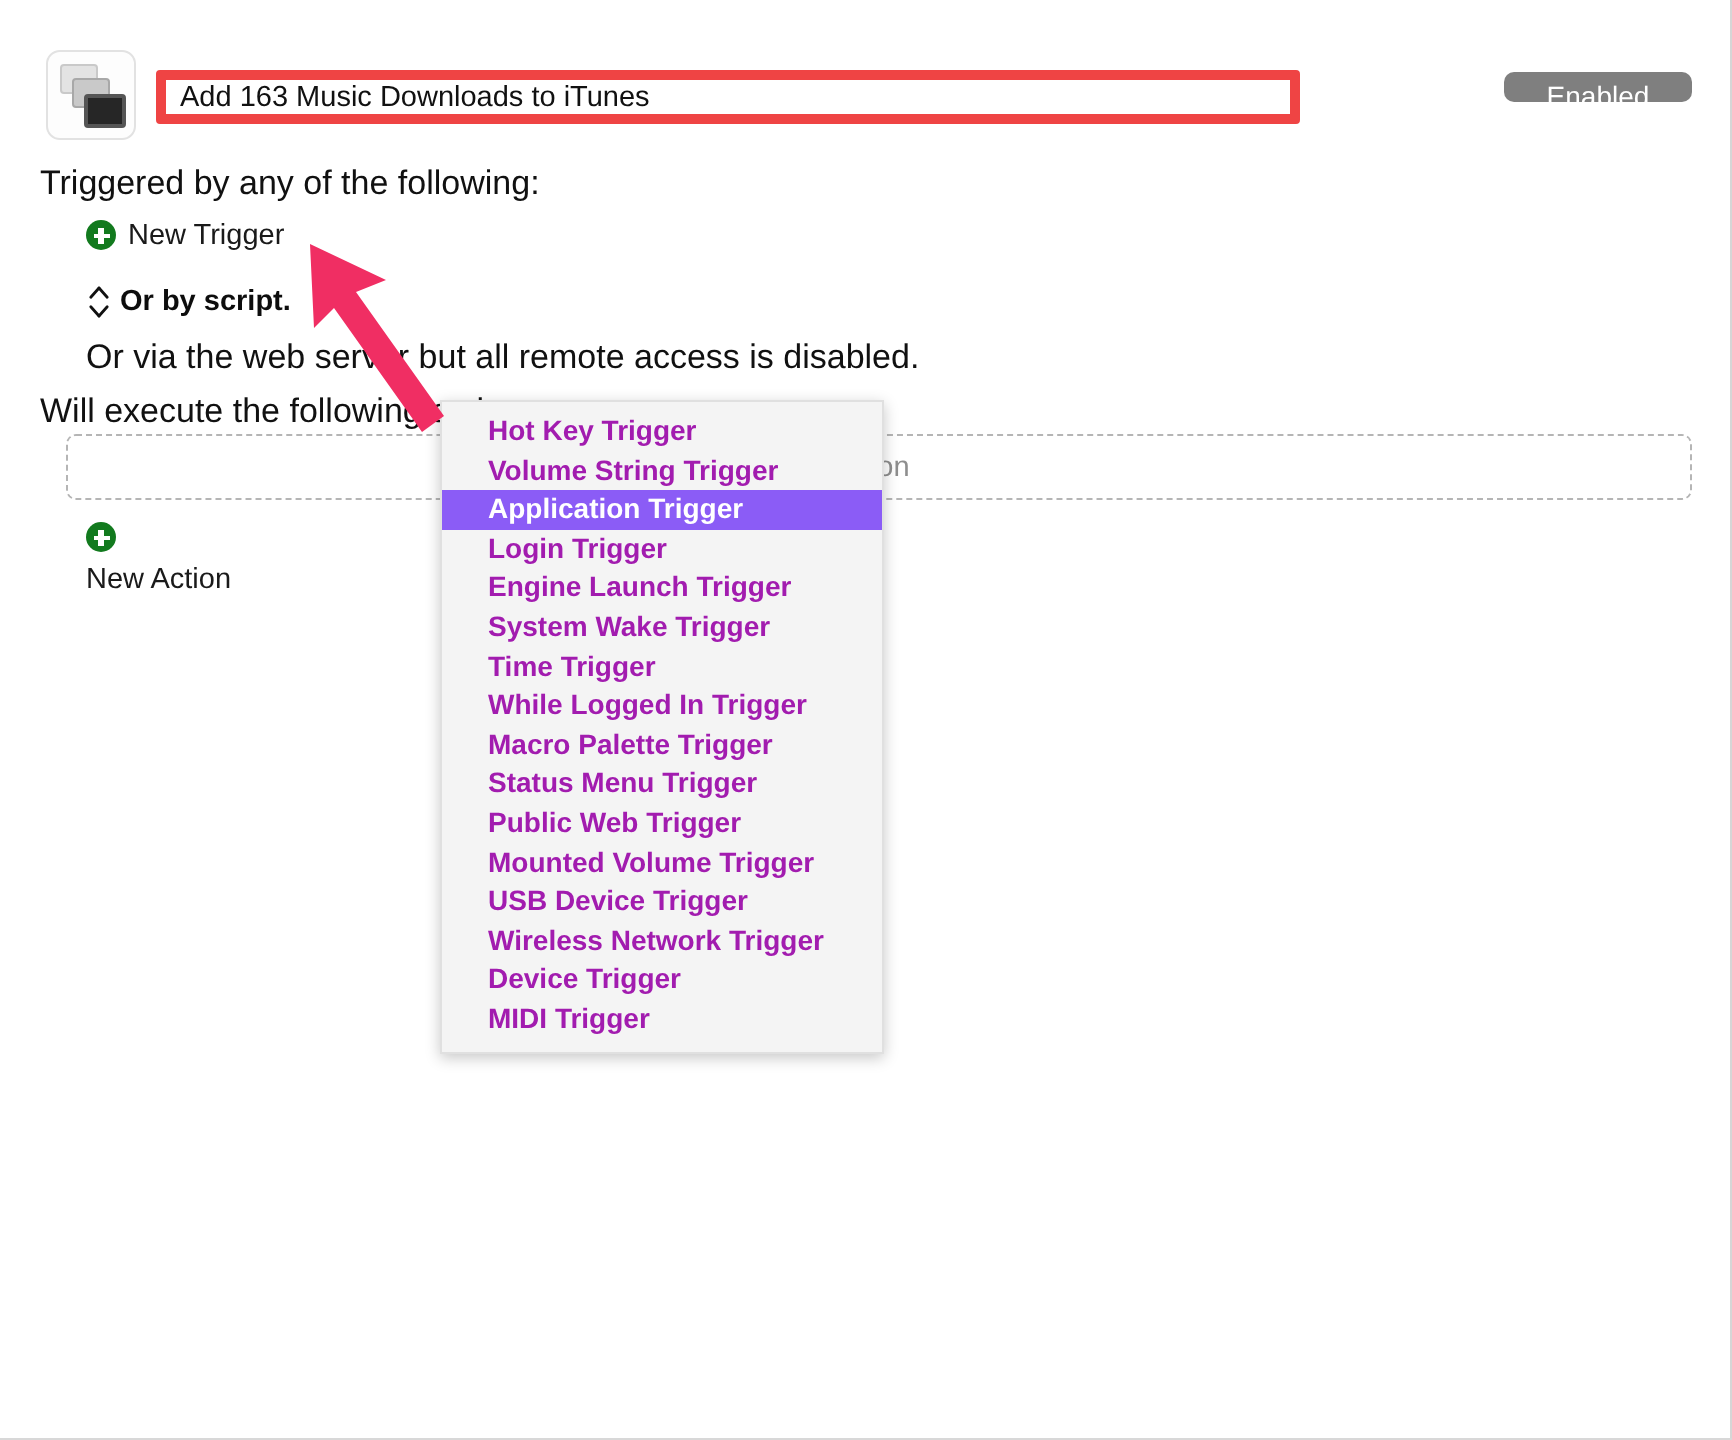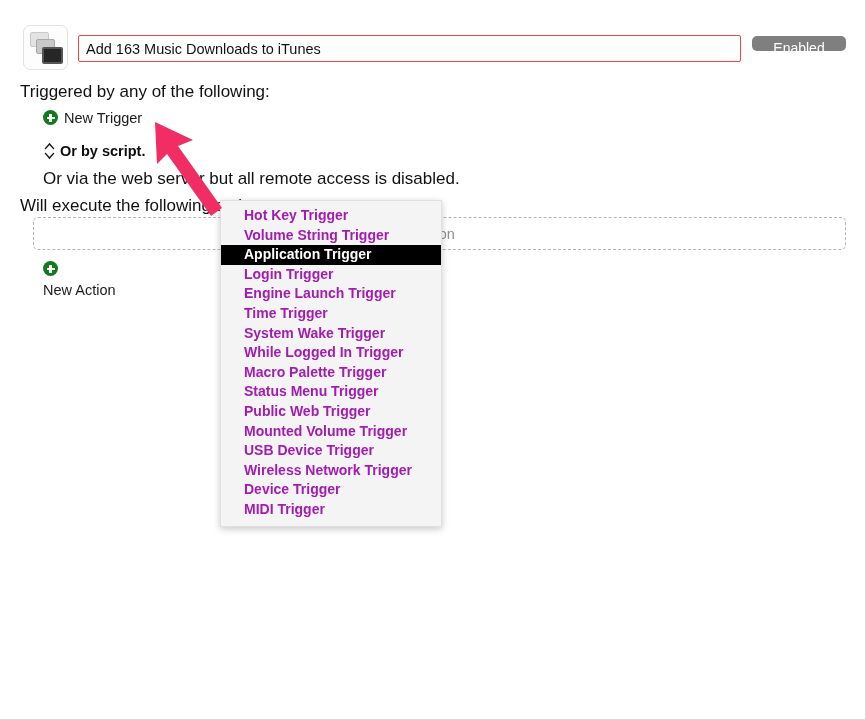--- a/index.html
+++ b/index.html
@@ -66,23 +66,23 @@
   #macro-icon .sq3 {
     left: 18px; top: 21px;
     width: 21px; height: 17px;
     background: #262626;
     border: 2px solid #555555;
   }
 
   #macro-name-field {
     position: absolute;
     left: 78px; top: 35px;
-    width: 663px; height: 27px;
+    width: 572px; height: 27px;
     background: #ffffff;
-    border: 1px solid #ef4444;
+    border: 5px solid #ef4444;
     border-radius: 2px;
     box-sizing: border-box;
     font-family: "Liberation Sans", sans-serif;
     font-size: 14.5px;
     color: #111111;
     padding: 0 7px;
     outline: none;
   }
 
   #enabled-button {
@@ -206,21 +206,21 @@
     height: 19.6px;
     line-height: 19.6px;
     padding: 0 8px 0 23px;
     font-size: 14px;
     font-weight: bold;
     color: #a21caf;
     white-space: nowrap;
     cursor: default;
   }
   .menu-item.selected {
-    background: #000000;
+    background: #8b5cf6;
     color: #ffffff;
   }
 
   
   #pink-arrow {
     position: absolute;
     left: 140px; top: 112px;
     width: 110px; height: 110px;
     z-index: 60;
     pointer-events: none;
@@ -273,22 +273,22 @@
   <span class="plus-icon"></span>
   <span class="plus-label">New Action</span>
 </div>
 
 <div id="trigger-menu">
     <div class="menu-item">Hot Key Trigger</div>
     <div class="menu-item">Volume String Trigger</div>
     <div class="menu-item selected">Application Trigger</div>
     <div class="menu-item">Login Trigger</div>
     <div class="menu-item">Engine Launch Trigger</div>
+    <div class="menu-item">System Wake Trigger</div>
     <div class="menu-item">Time Trigger</div>
-    <div class="menu-item">System Wake Trigger</div>
     <div class="menu-item">While Logged In Trigger</div>
     <div class="menu-item">Macro Palette Trigger</div>
     <div class="menu-item">Status Menu Trigger</div>
     <div class="menu-item">Public Web Trigger</div>
     <div class="menu-item">Mounted Volume Trigger</div>
     <div class="menu-item">USB Device Trigger</div>
     <div class="menu-item">Wireless Network Trigger</div>
     <div class="menu-item">Device Trigger</div>
     <div class="menu-item">MIDI Trigger</div>
   </div>

